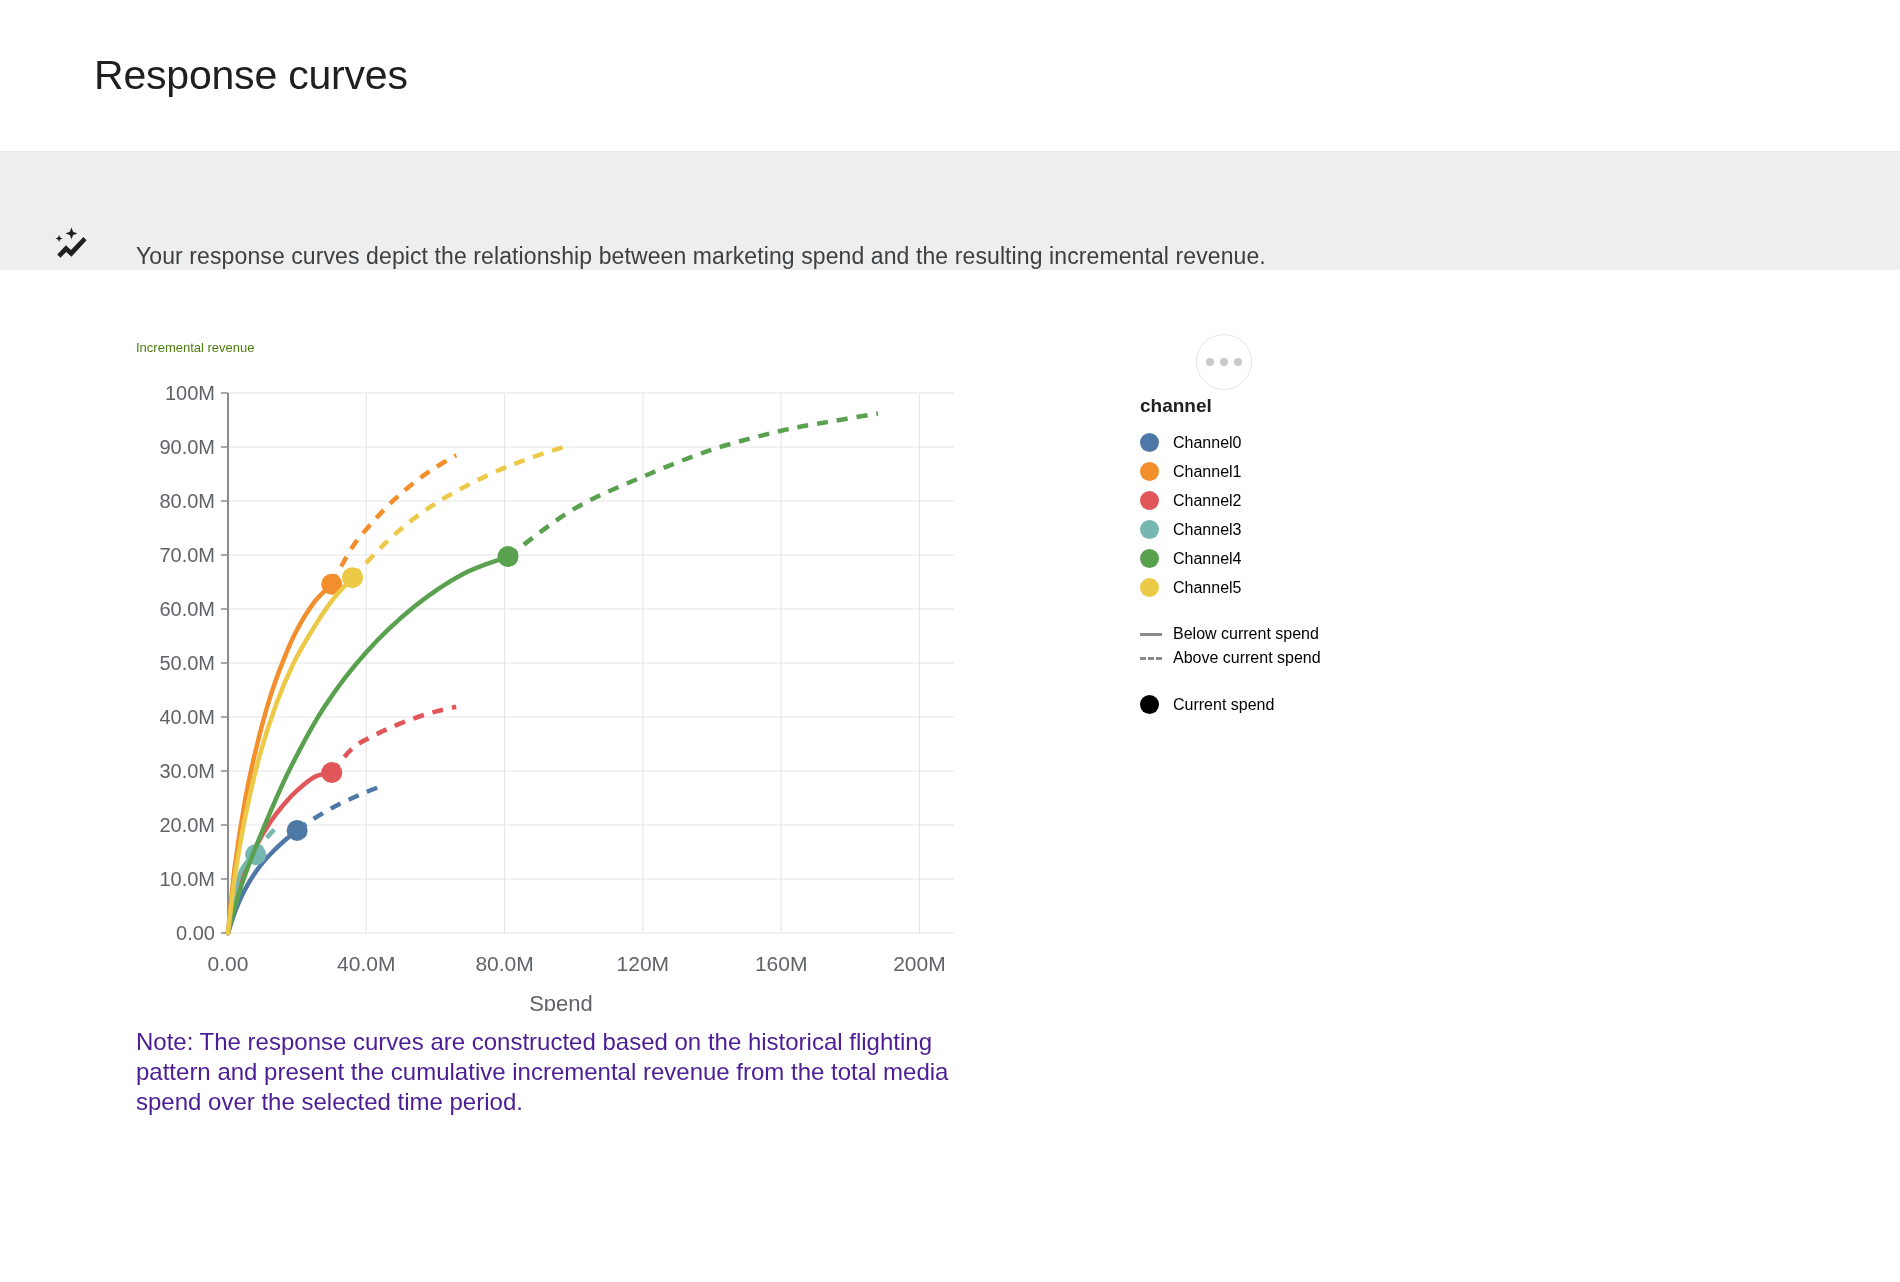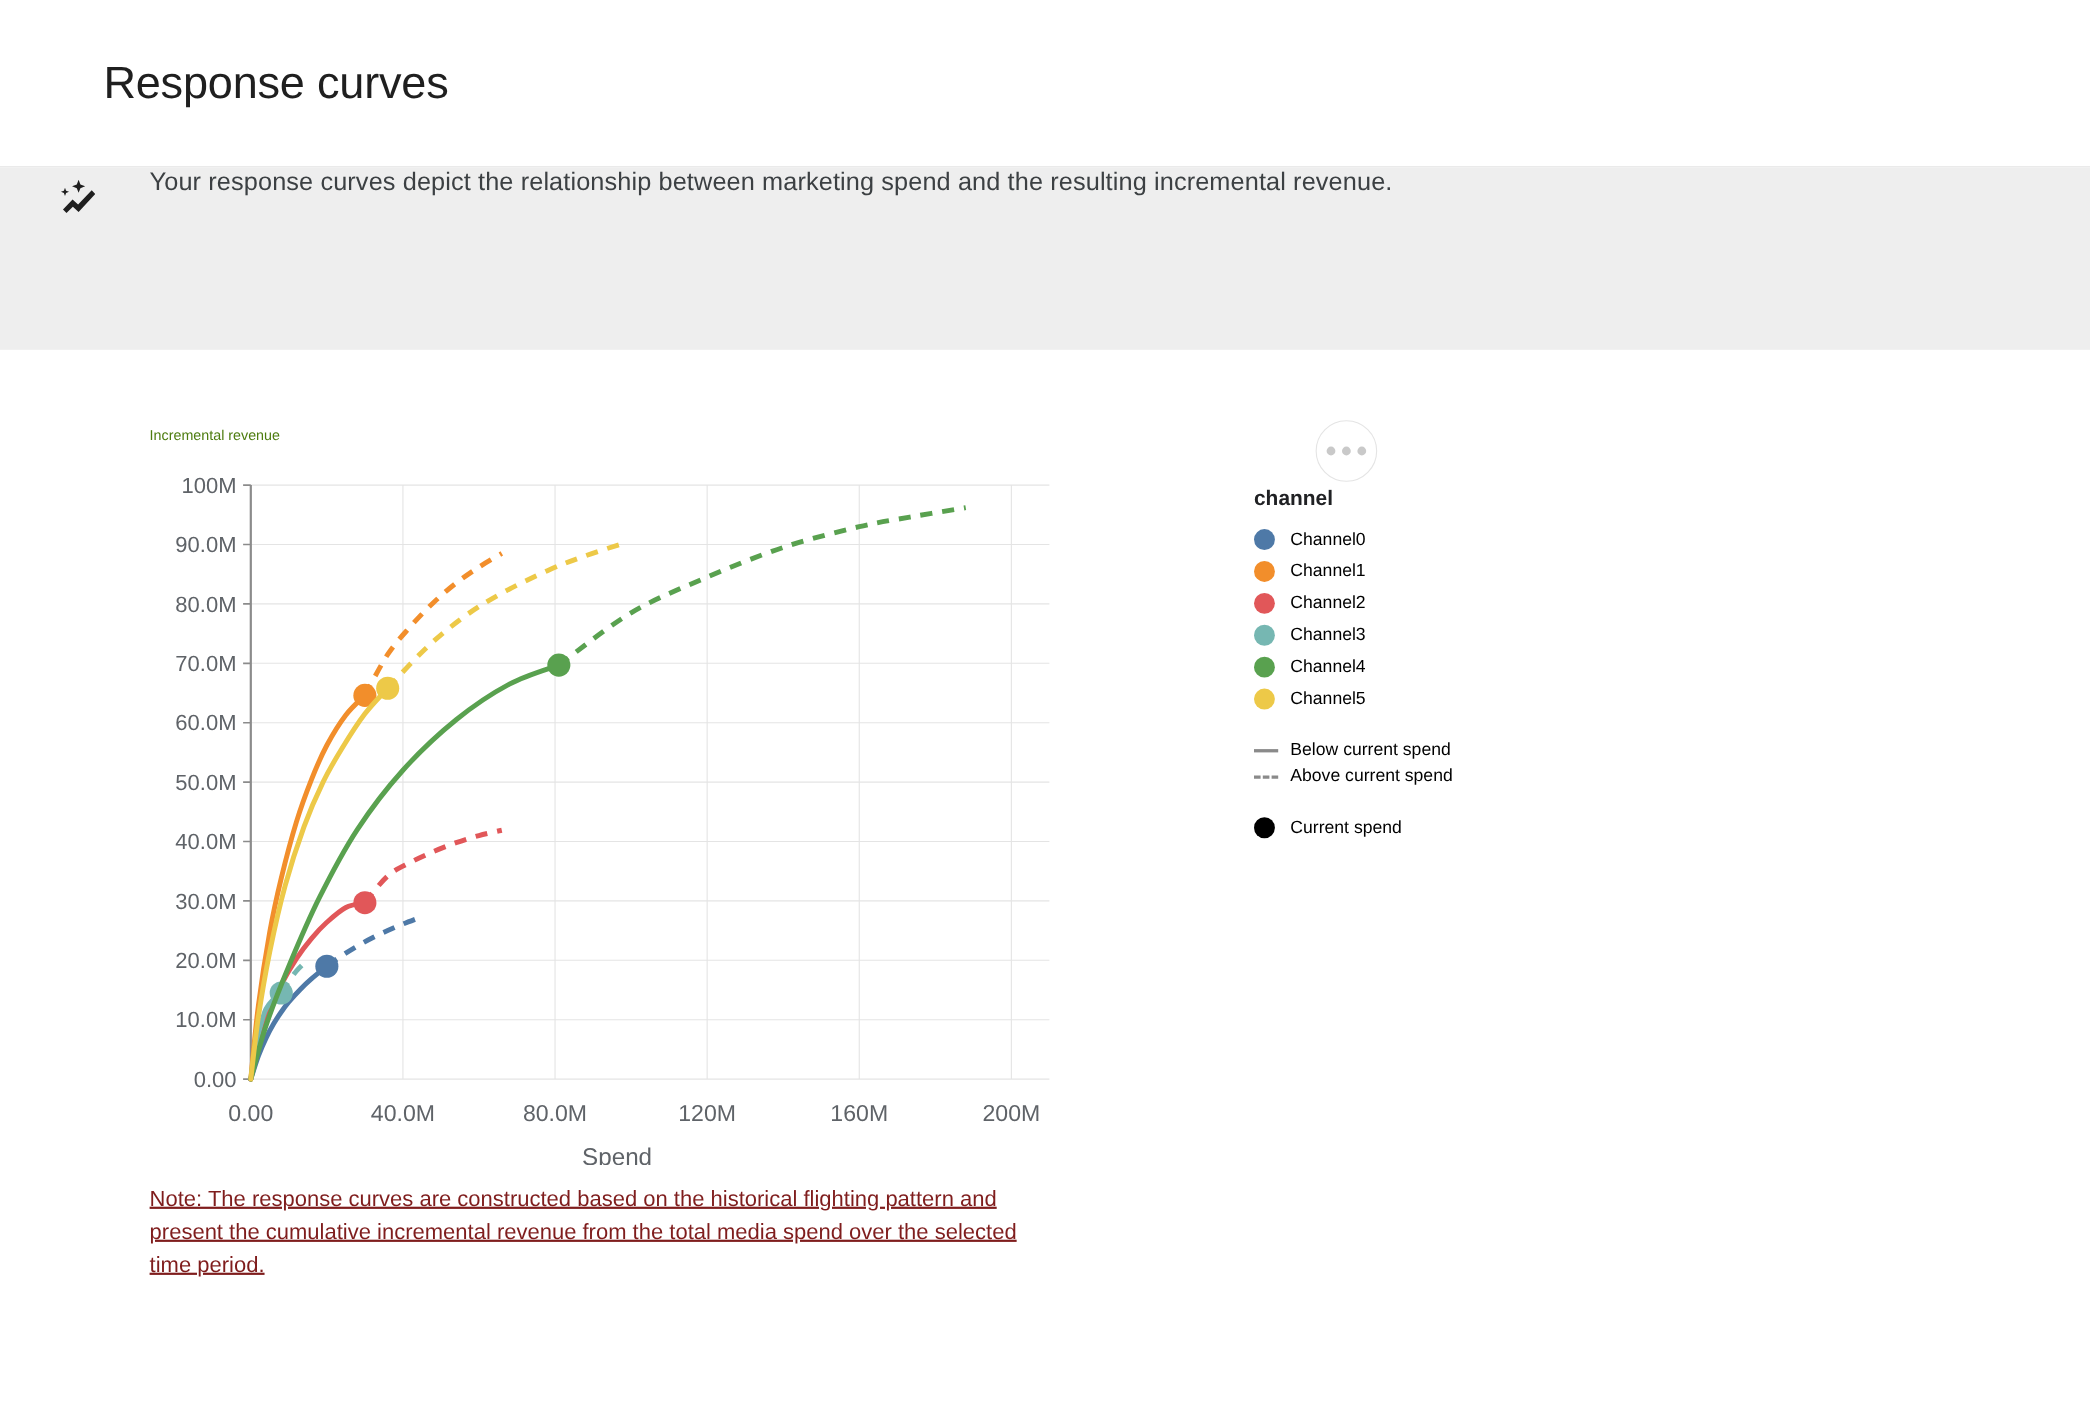--- a/index.html
+++ b/index.html
@@ -19,24 +19,24 @@
     border-bottom: 1px solid #e8e8e8;
   }
   .page-title {
     font-size: 41px;
     font-weight: 400;
     letter-spacing: -0.2px;
     color: #1f1f1f;
   }
 
   .banner {
-    height: 166px;
+    height: 118px;
     background: #eeeeee;
     display: flex;
-    align-items: flex-start;
+    align-items: flex-end;
     padding-left: 44px;
   }
   .banner-icon {
     width: 54px; height: 54px;
     flex: 0 0 54px;
     display: flex; align-items: center; justify-content: center;
     color: #1f1f1f;
   }
   .banner-text {
     margin-left: 38px;
@@ -126,24 +126,23 @@
   }
   .legend-dot {
     width: 19px; height: 19px; border-radius: 50%;
     background: #000; flex: 0 0 19px; margin-right: 14px;
   }
   .legend-row.small { height: 24px; text-align: center; }
 
   .note {
     margin-top: 16px;
     width: 820px;
-    font-size: 20px;
+    font-size: 24px;
     line-height: 30px;
-    color: #7f1d1d;
-    text-decoration: underline;
+    color: #4c1d95;
   }
 </style>
 </head>
 <body>
 
 <div class="page-header">
   <h1 class="page-title">Response curves</h1>
 </div>
 
 <div class="banner">

